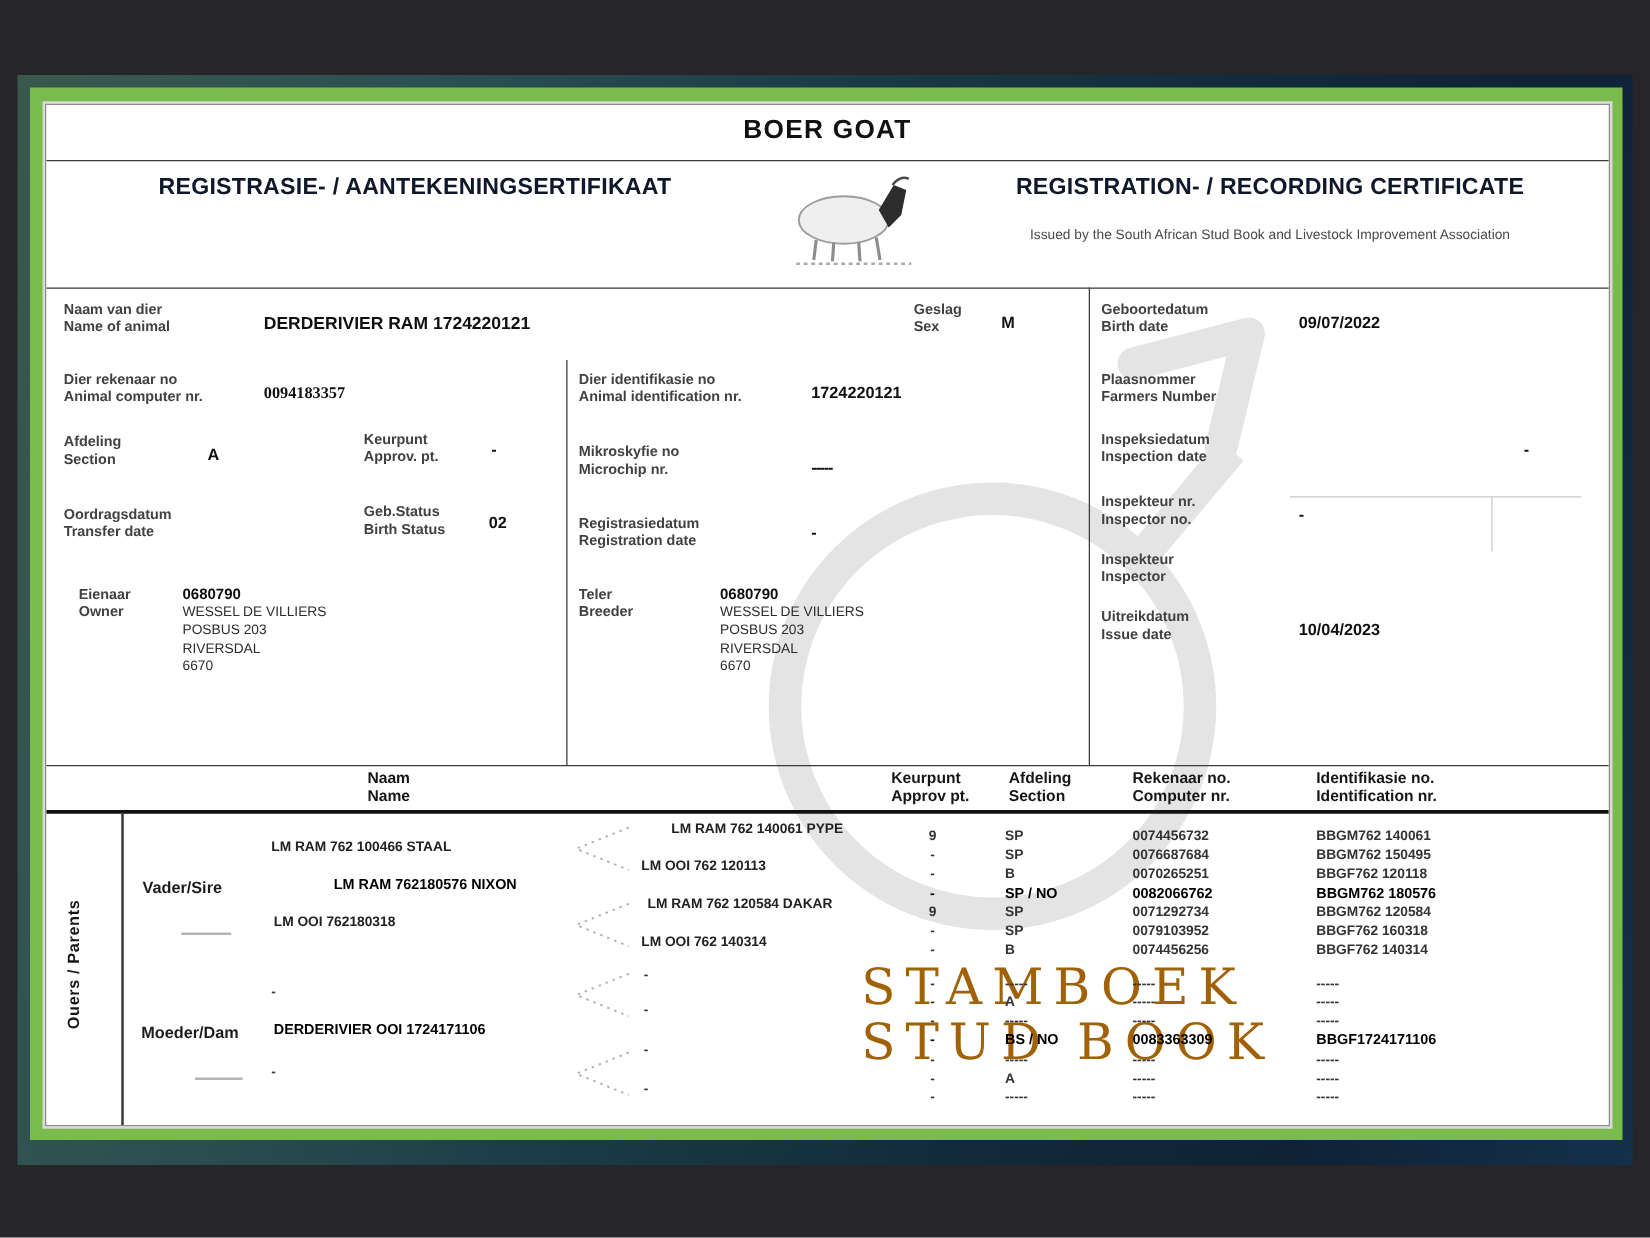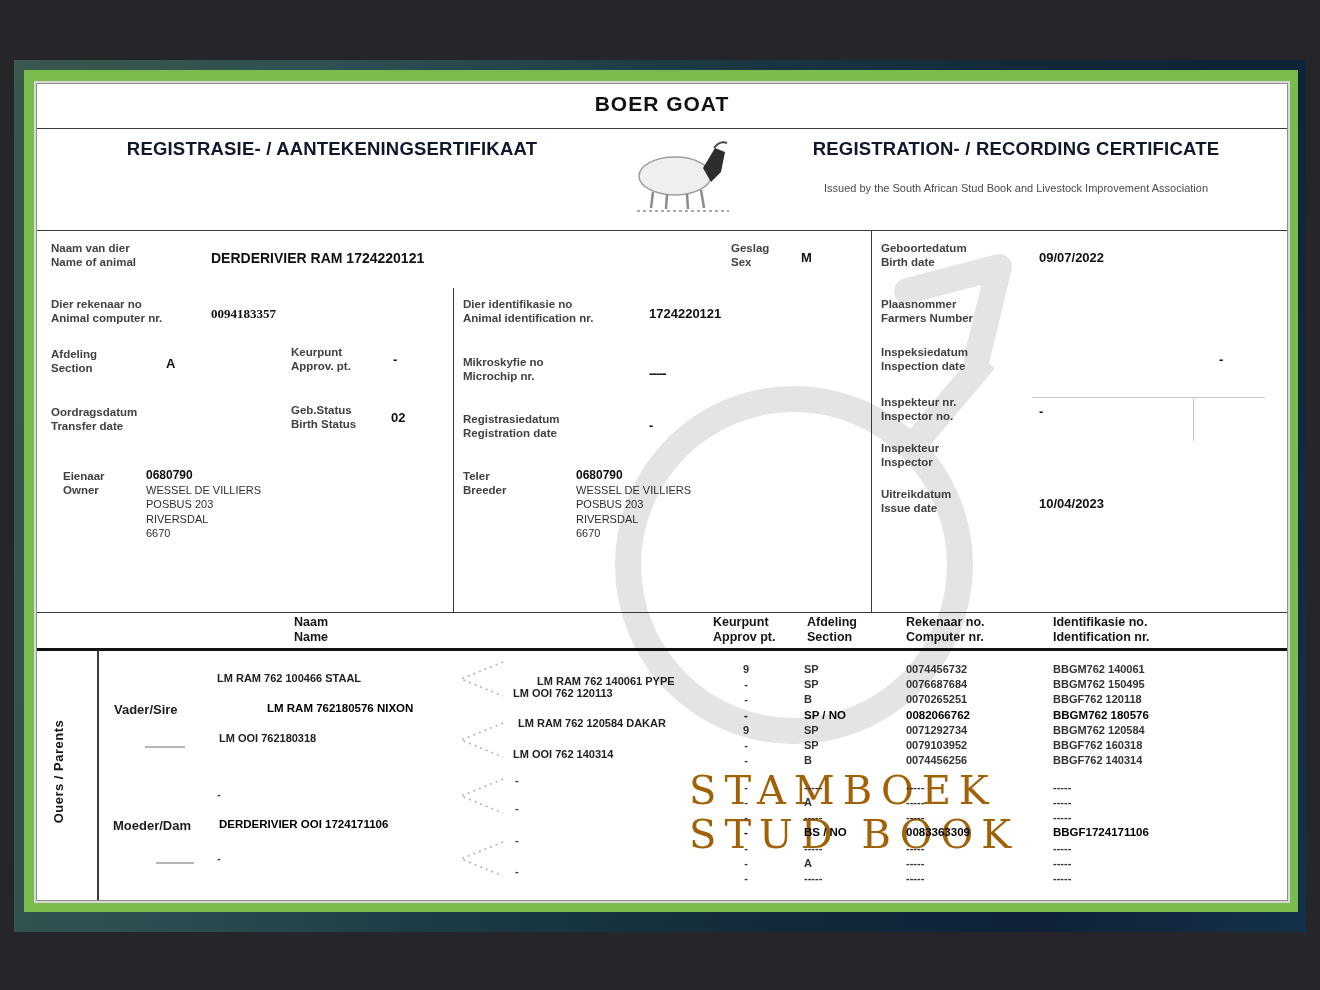--- a/index.html
+++ b/index.html
@@ -255,21 +255,21 @@
       <span>Identification nr.</span>
     </div>
 
     <div class="vlabel z1">Ouers / Parents</div>
     <div class="abs z1" style="left:77px;top:618px;font-size:13px;font-weight:700;">Vader/Sire</div>
     <div class="abs z1" style="left:76px;top:734px;font-size:13px;font-weight:700;">Moeder/Dam</div>
 
     <div class="pname z1 strong" style="left:182px;top:618px;padding-left:48px;">LM RAM 762180576  NIXON</div>
     <div class="pname z1" style="left:180px;top:588px;">LM RAM 762 100466 STAAL</div>
     <div class="pname z1" style="left:182px;top:648px;">LM OOI 762180318</div>
-    <div class="pname z1" style="left:476px;top:591px;padding-left:24px;">LM RAM 762 140061 PYPE</div>
+    <div class="pname z1" style="left:476px;top:573px;padding-left:24px;">LM RAM 762 140061 PYPE</div>
     <div class="pname z1" style="left:476px;top:603px;">LM OOI 762 120113</div>
     <div class="pname z1" style="left:481px;top:633px;">LM RAM 762 120584  DAKAR</div>
     <div class="pname z1" style="left:476px;top:664px;">LM OOI 762 140314</div>
     <div class="pname z1 strong" style="left:182px;top:734px;">DERDERIVIER OOI 1724171106</div>
     <div class="dash34 z1" style="left:180px;top:704px;">-</div>
     <div class="dash34 z1" style="left:180px;top:768px;">-</div>
     <div class="dash34 z1" style="left:478px;top:690px;">-</div>
     <div class="dash34 z1" style="left:478px;top:718px;">-</div>
     <div class="dash34 z1" style="left:478px;top:750px;">-</div>
     <div class="dash34 z1" style="left:478px;top:781px;">-</div>

